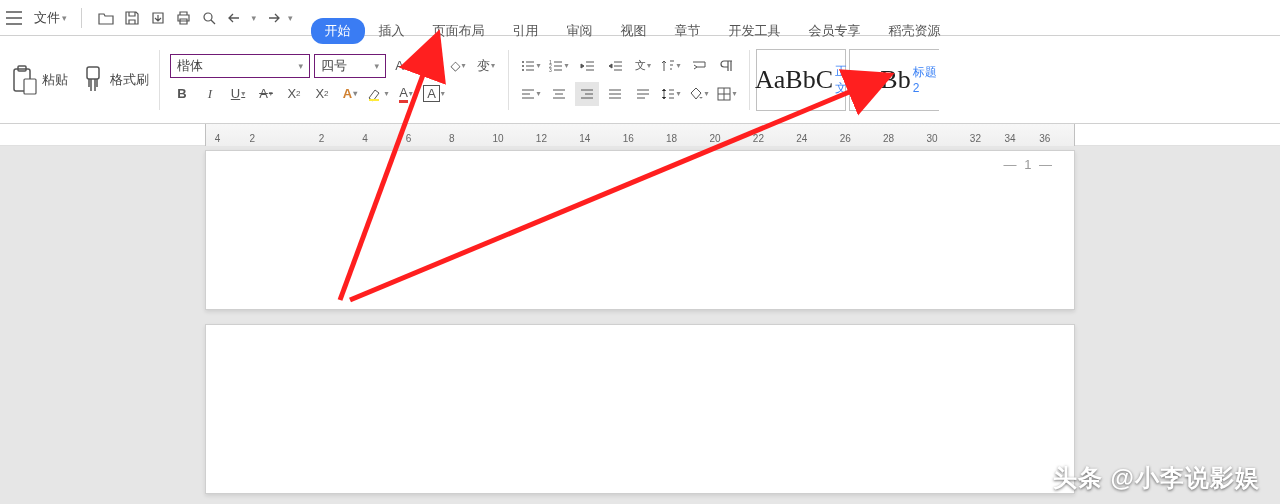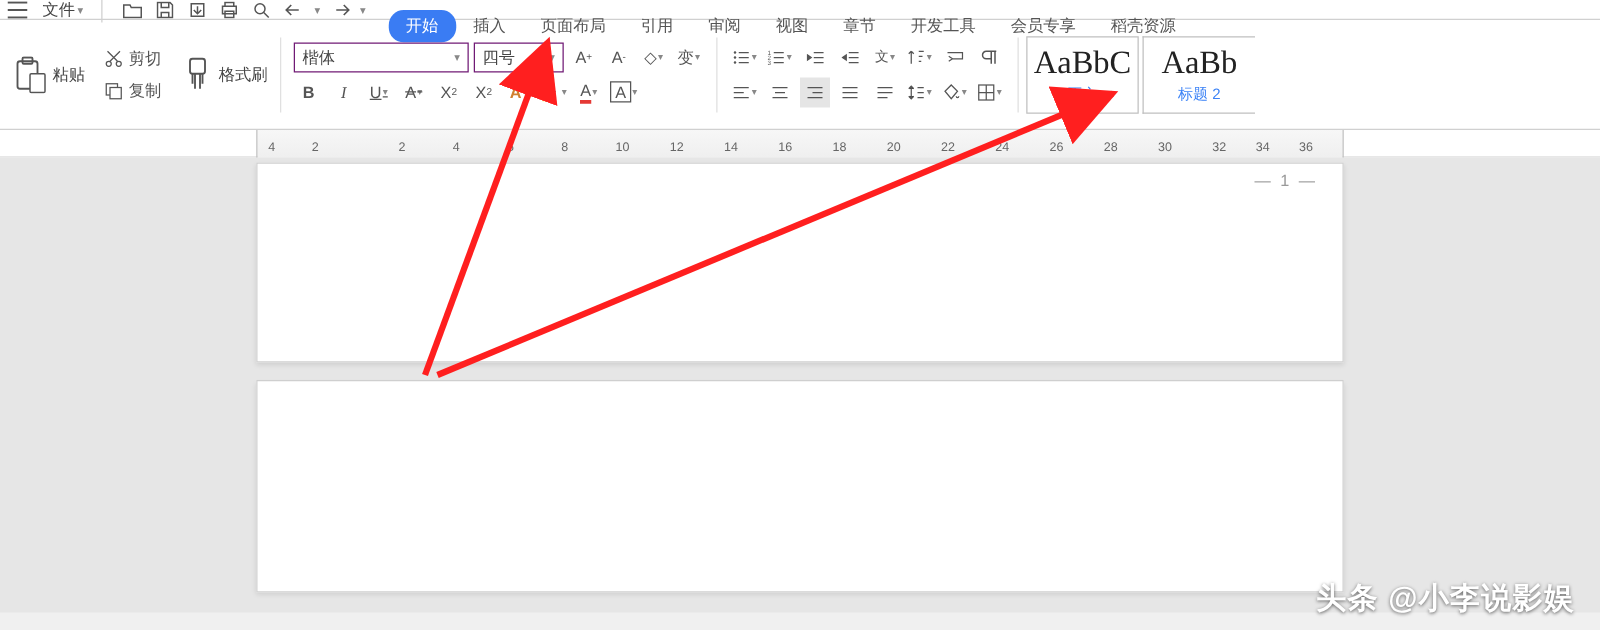--- a/index.html
+++ b/index.html
@@ -9,21 +9,21 @@
       width: 1280px;
       height: 504px;
       overflow: hidden;
       position: relative;
       font-size: 13px;
       color: #444;
     }
     .topbar {
       background: #fff;
       border-bottom: 1px solid #d0d0d0;
-      height: 16px;
+      height: 36px;
       display: flex;
       align-items: center;
       padding: 0 4px;
       gap: 4px;
     }
     .menu-btn { width: 20px; height: 20px; display:flex; align-items:center; justify-content:center; cursor:pointer;}
     .file-menu { padding: 2px 6px; cursor:pointer; display:flex; align-items:center; gap:2px;}
     .qat { display:flex; align-items:center; gap:6px; padding:0 6px;}
     .qat-icon { width: 20px; height: 20px; display:flex; align-items:center; justify-content:center; color:#555; cursor:pointer;}
     .divider-v { width:1px; height:20px; background:#d0d0d0; margin:0 4px;}
@@ -45,21 +45,21 @@
     .big-icon { width:30px; height:30px; display:flex; align-items:center; justify-content:center;}
     .small-btn { display:flex; align-items:center; gap:3px; padding:2px 4px; cursor:pointer; color:#555;}
     .sm-icon { width:18px; height:18px; display:flex; align-items:center; justify-content:center;}
     .sep { width:1px; height:60px; background:#e0e0e0; margin:0 4px;}
     .combo { border:1px solid #701a75; background:#fff; height:24px; display:flex; align-items:center; padding:0 6px; cursor:pointer; gap:4px;}
     .combo.long { width:140px; }
     .combo.short { width:72px; }
     .combo-arrow { margin-left:auto; font-size:9px; color:#888;}
     .tool-icon { width:24px; height:24px; display:flex; align-items:center; justify-content:center; cursor:pointer; color:#555; border:1px solid transparent;}
     .tool-icon.dd::after { content:"▾"; font-size:8px; margin-left:1px; color:#888;}
-    .style-box { border:1px solid #c0c0c0; background:#fff; width:90px; height:62px; display:flex; flex-direction:column; align-items:center; justify-content:center; cursor:pointer; gap:2px;}
+    .style-box { border:1px solid #c0c0c0; background:#fff; width:90px; height:62px; display:flex; flex-direction:row; align-items:center; justify-content:center; cursor:pointer; gap:2px;}
     .style-box.wide { width:98px;}
     .style-preview { font-size:26px; color:#222; font-family:serif;}
     .style-preview.big { font-size:36px; font-weight:bold;}
     .style-label { font-size:12px; color:#3b82f6;}
     .rulerbar { height:22px; background:#fff; display:flex; justify-content:center; border-bottom:1px solid #e0e0e0;}
     .ruler {
       width:870px; height:22px;
       background:linear-gradient(#f7f7f7,#efefef);
       border-left:1px solid #c0c0c0;
       border-right:1px solid #c0c0c0;
@@ -174,41 +174,20 @@
 
   <div class="big-btn">
     <div class="big-icon">
       <svg width="26" height="30" viewBox="0 0 26 30">
           <rect x="2" y="4" width="16" height="22" rx="2" fill="none" stroke="#555" stroke-width="1.5"></rect>
           <rect x="6" y="1" width="8" height="5" rx="1" fill="none" stroke="#555" stroke-width="1.5"></rect>
           <rect x="12" y="14" width="12" height="15" rx="1" fill="#fff" stroke="#555" stroke-width="1.2"></rect>
         </svg>
     </div>
     <span>粘贴</span>
-  </div>
-  <div class="group">
-    <div class="small-btn">
-      <span class="sm-icon">
-          <svg width="14" height="14" viewBox="0 0 14 14">
-            <circle cx="3" cy="11" r="2" fill="none" stroke="#555"></circle>
-            <circle cx="11" cy="11" r="2" fill="none" stroke="#555"></circle>
-            <path stroke="#555" d="M4 9L12 1M10 9L2 1"></path>
-          </svg>
-        </span>
-      <span>剪切</span>
-    </div>
-    <div class="small-btn">
-      <span class="sm-icon">
-          <svg width="14" height="14" viewBox="0 0 14 14">
-            <rect x="1" y="1" width="9" height="9" fill="none" stroke="#555"></rect>
-            <rect x="4" y="4" width="9" height="9" fill="#fff" stroke="#555"></rect>
-          </svg>
-        </span>
-      <span>复制</span>
-    </div>
   </div>
   <div class="big-btn">
     <div class="big-icon">
       <svg width="24" height="30" viewBox="0 0 24 30">
           <rect x="6" y="2" width="12" height="12" rx="2" fill="none" stroke="#555" stroke-width="1.5"></rect>
           <path stroke="#555" stroke-width="1.5" d="M10 14v12M14 14v12M8 14v8M16 14v8"></path>
         </svg>
     </div>
     <span>格式刷</span>
   </div>

